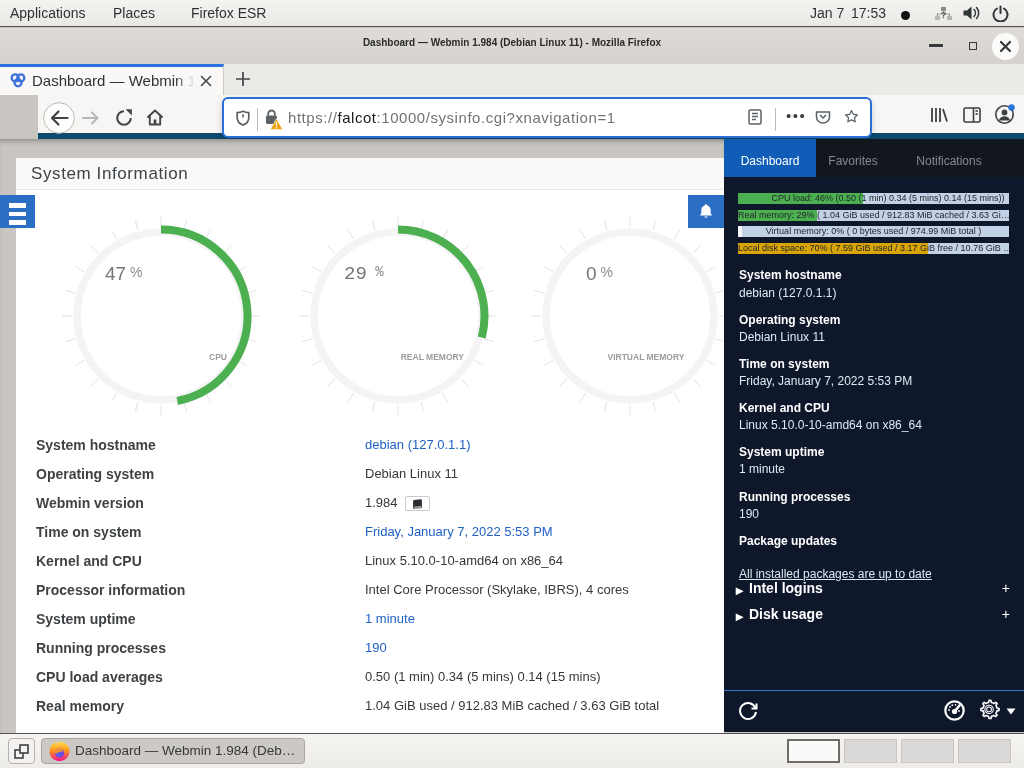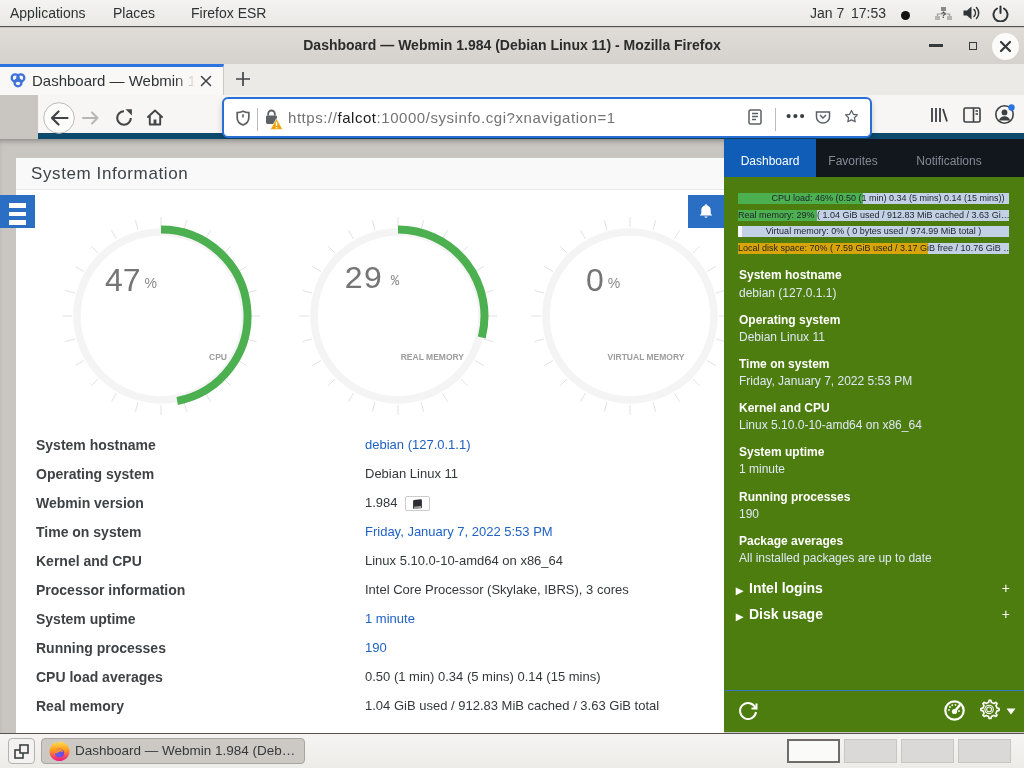--- a/index.html
+++ b/index.html
@@ -10,21 +10,21 @@
 
 #topbar { left:0; top:0; width:1024px; height:27px;
   background:linear-gradient(#f5f3f1,#eae8e5);
   border-bottom:1px solid #565250; color:#2d3234; font-size:14px; }
 #topbar .item { position:absolute; top:5px; }
 
 
 #titlebar { left:0; top:28px; width:1024px; height:36px;
   background:linear-gradient(#dfdcd8,#d5d2cd); }
 #titlebar .title { position:absolute; left:0; right:0; top:9px; text-align:center;
-  font-weight:bold; font-size:14px; color:#2b2b2b; }
+  font-weight:bold; font-size:10px; color:#2b2b2b; }
 
 
 #tabstrip { left:0; top:64px; width:1024px; height:31px; background:#eceae7; }
 #tab1 { position:absolute; left:0; top:0; width:224px; height:31px; background:#f9f8f7;
   border-top:3px solid #2b74df; border-right:1px solid #ccc9c5; }
 #tab1 .favicon { position:absolute; left:10px; top:5px; }
 #tab1 .tt { position:absolute; left:32px; top:5px; font-size:15px; color:#2e3436; white-space:nowrap;
   width:163px; overflow:hidden; -webkit-mask-image:linear-gradient(90deg,#000 88%,transparent); }
 #newtab { position:absolute; left:233px; top:5px; width:20px; height:20px; color:#40454a; }
 
@@ -40,35 +40,35 @@
 #page { left:0; top:139px; width:724px; height:594px; background:#c9c6c2; overflow:hidden; box-shadow:inset 0 5px 6px -4px rgba(0,0,0,.4); }
 #card { position:absolute; left:16px; top:19px; width:708px; height:575px; background:#fff; }
 #cardhead { position:absolute; left:0; top:0; width:708px; height:32px; background:#f9f9f9;
   border-bottom:1px solid #e8e8e8; }
 #cardhead span { position:absolute; left:15px; top:6px; font-size:17px; letter-spacing:0.6px; color:#3e4347; }
 #hambtn { position:absolute; left:0; top:56px; width:35px; height:33px; background:#2a6fc4; }
 #hambtn i { position:absolute; left:9px; width:17px; height:4.5px; background:#fff; }
 #bellbtn { position:absolute; left:688px; top:56px; width:36px; height:33px; background:#2a6fc4; }
 
 .biglabel { position:absolute; color:#757575; }
-.biglabel .num { font-size:32px; line-height:1; }
+.biglabel .num { font-size:19px; line-height:1; }
 .biglabel .pct { font-size:14px; color:#8a8a8a; vertical-align:3px; }
 .gaugelabel { position:absolute; font-size:8.5px; font-weight:bold; color:#9c9c9c; }
 
 
 #sysTable { position:absolute; left:0px; top:272px; width:708px; }
 .trow { position:relative; height:29px; }
 .trow .k { position:absolute; left:20px; top:7px; font-size:14px; font-weight:bold; color:#3f4245; }
 .trow .v { position:absolute; left:349px; top:7px; font-size:13px; color:#35383b; white-space:nowrap; }
 .trow .v a { color:#2062c4; text-decoration:none; }
 .minibtn { display:inline-block; height:15px; width:25px; border:1px solid #cccccc; border-radius:2px;
   background:#fff; vertical-align:-3px; text-align:center; margin-left:0; }
 
 
-#panel { left:724px; top:139px; width:300px; height:593px; background:#4d7c0f; color:#fff; }
+#panel { left:724px; top:139px; width:300px; height:593px; background:#0f172a; color:#fff; }
 #ptabs { position:absolute; left:0; top:0; width:300px; height:38px; background:#12161d; }
 #ptabs .pt { position:absolute; top:0; height:38px; line-height:44px; font-size:12px; text-align:center; }
 #ptabs .active { left:0; width:92px; background:#0f5db6; color:#fff; }
 .pbar { position:absolute; left:14px; width:271px; height:11px; background:#c3d1e6;
   font-size:9px; color:#21262b; text-align:center; line-height:11px; white-space:nowrap; overflow:hidden; }
 .pbar .fill { position:absolute; left:0; top:0; bottom:0; }
 .pbar .txt { position:relative; }
 .phead { position:absolute; left:15px; font-size:12px; font-weight:bold; color:#fff; white-space:nowrap; }
 .pval { position:absolute; left:15px; font-size:12px; color:#dfe8f5; white-space:nowrap; }
 .prow { position:absolute; left:0; width:300px; font-size:14px; font-weight:bold; color:#fff; }
@@ -233,21 +233,21 @@
       <div class="trow">
           <span class="k">Time on system</span>
           <span class="v"><a>Friday, January 7, 2022 5:53 PM</a></span>
         </div>
       <div class="trow">
           <span class="k">Kernel and CPU</span>
           <span class="v">Linux 5.10.0-10-amd64 on x86_64</span>
         </div>
       <div class="trow">
           <span class="k">Processor information</span>
-          <span class="v">Intel Core Processor (Skylake, IBRS), 3 cores</span>
+          <span class="v">Intel Core Processor (Skylake, IBRS), 4 cores</span>
         </div>
       <div class="trow">
           <span class="k">System uptime</span>
           <span class="v"><a>1 minute</a></span>
         </div>
       <div class="trow">
           <span class="k">Running processes</span>
           <span class="v"><a>190</a></span>
         </div>
       <div class="trow">
@@ -301,22 +301,22 @@
   <div class="phead" style="top:174px;">Operating system</div>
   <div class="pval" style="top:191px;">Debian Linux 11</div>
   <div class="phead" style="top:218px;">Time on system</div>
   <div class="pval" style="top:235px;">Friday, January 7, 2022 5:53 PM</div>
   <div class="phead" style="top:262px;">Kernel and CPU</div>
   <div class="pval" style="top:279px;">Linux 5.10.0-10-amd64 on x86_64</div>
   <div class="phead" style="top:306px;">System uptime</div>
   <div class="pval" style="top:323px;">1 minute</div>
   <div class="phead" style="top:351px;">Running processes</div>
   <div class="pval" style="top:368px;">190</div>
-  <div class="phead" style="top:395px;">Package averages</div>
-  <div class="pval" style="top:412px;">All installed packages are up to date</div>
+  <div class="phead" style="top:395px;">Package updates</div>
+  <div class="pval" style="top:428px;text-decoration:underline;">All installed packages are up to date</div>
 
   <div class="prow" style="top:441px;">
       <span style="position:absolute;left:12px;top:2px;">▸</span>
       <span style="position:absolute;left:25px;">Intel logins</span>
       <span style="position:absolute;right:14px; font-weight:normal;">+</span>
     </div>
   <div class="prow" style="top:467px;">
       <span style="position:absolute;left:12px;top:2px;">▸</span>
       <span style="position:absolute;left:25px;">Disk usage</span>
       <span style="position:absolute;right:14px; font-weight:normal;">+</span>

